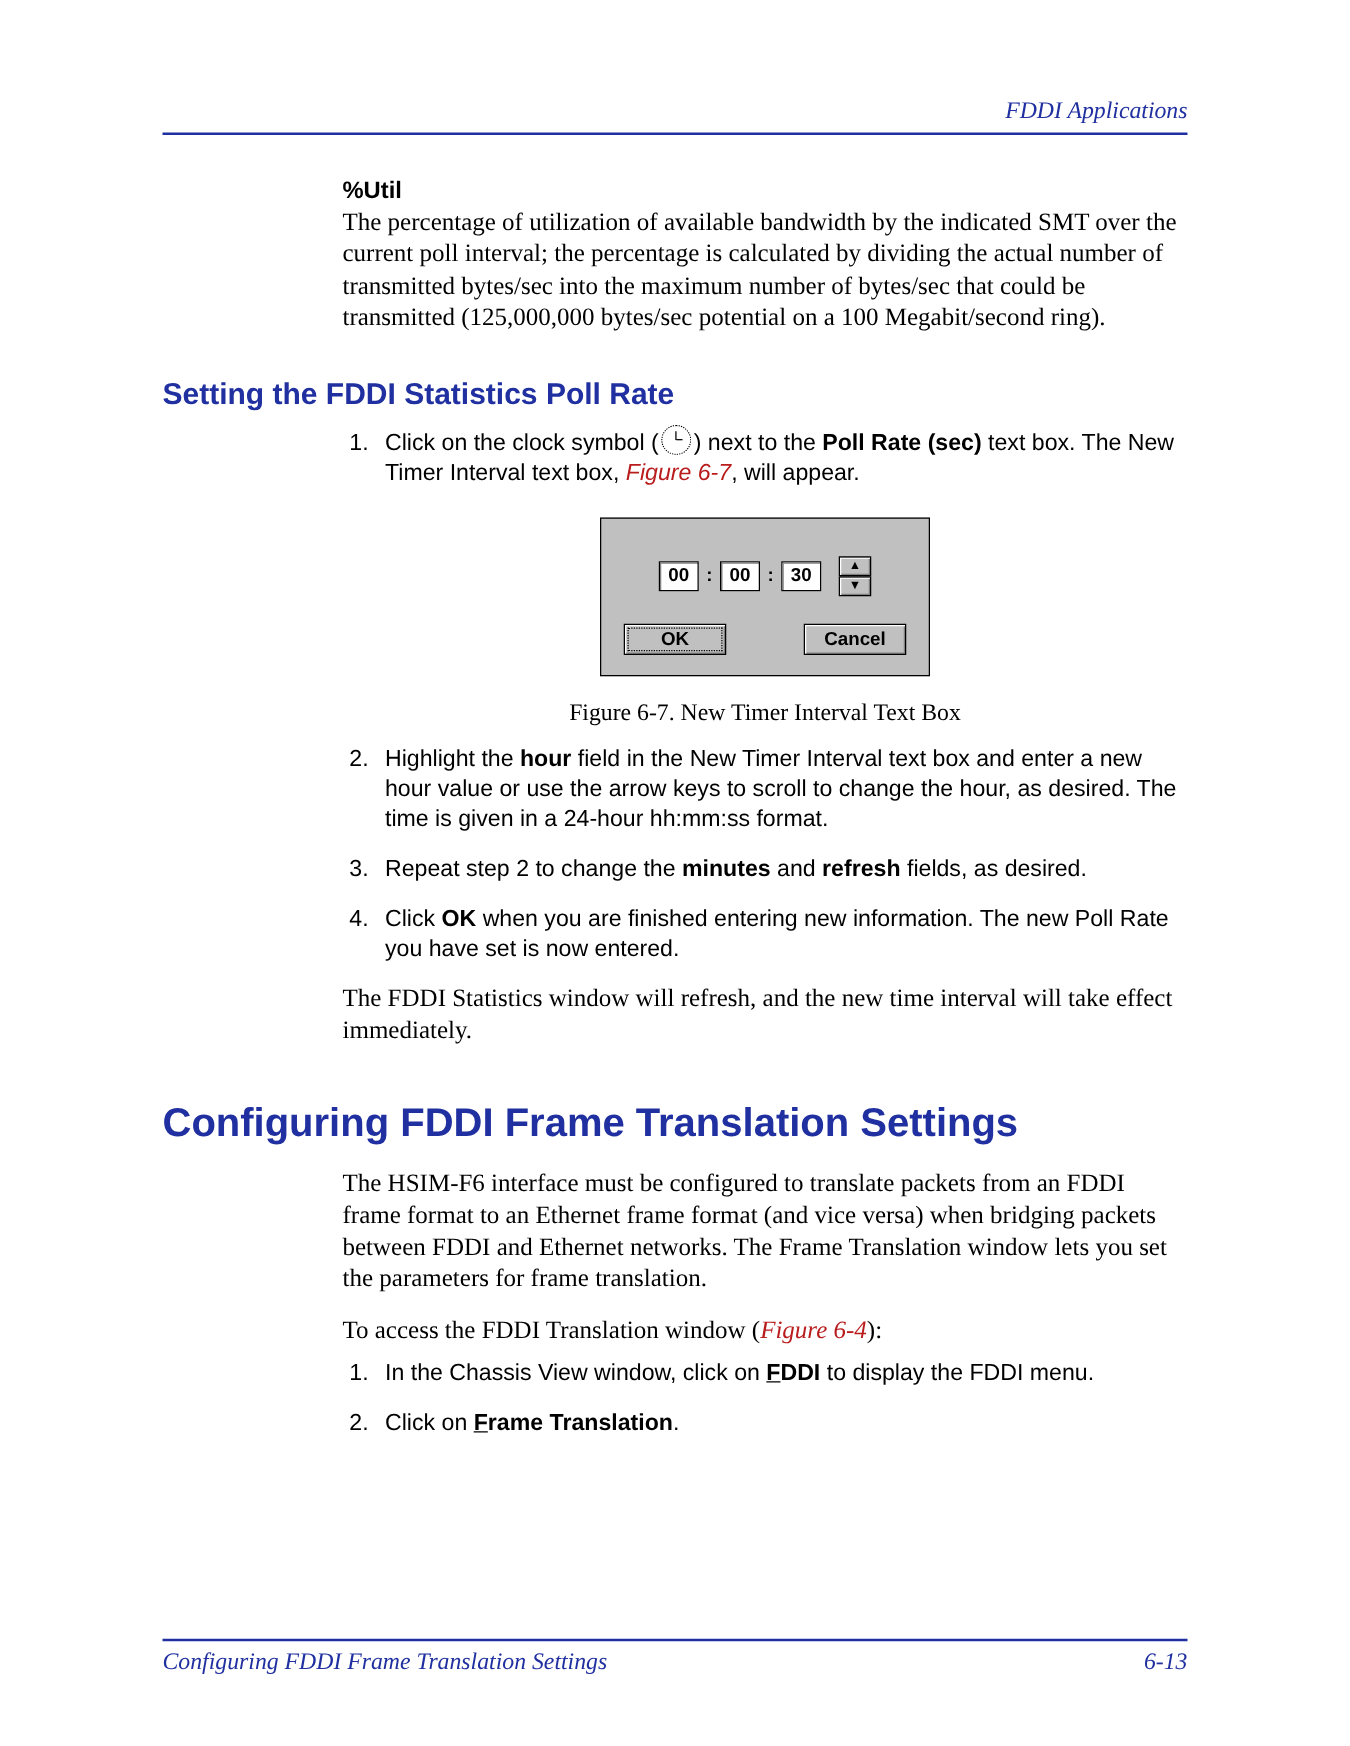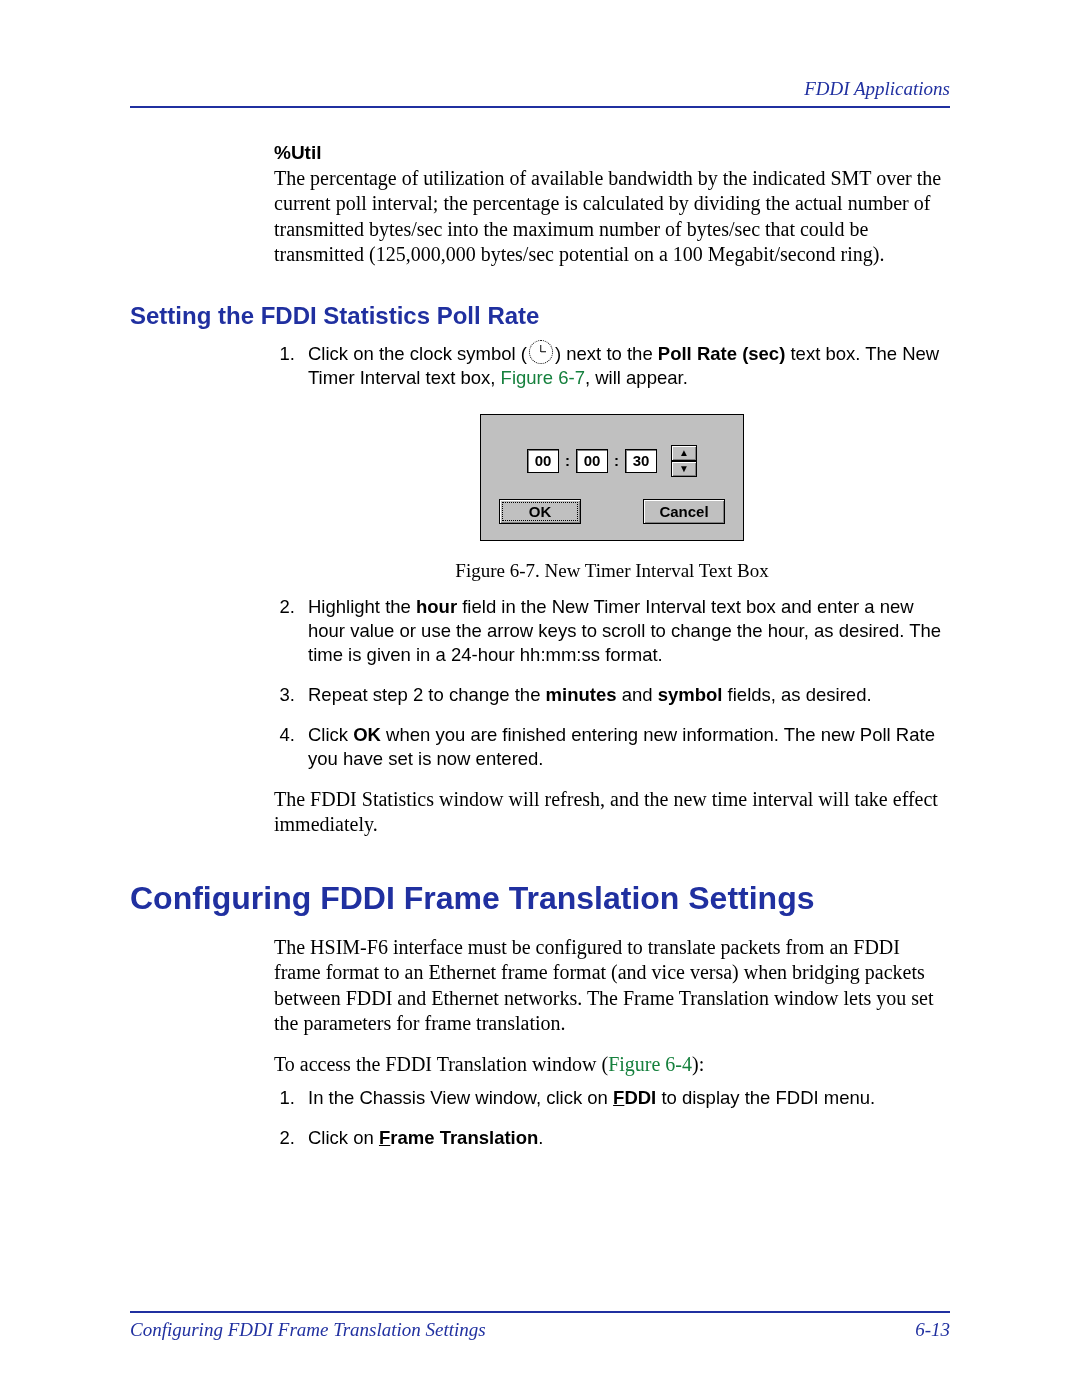--- a/index.html
+++ b/index.html
@@ -61,21 +61,21 @@
     font-family: Arial, Helvetica, sans-serif;
     font-size: 18.5px;
     line-height: 1.3;
     padding-left: 26px;
     margin: 8px 0 0 0;
   }
   ol.sans-list > li {
     margin-bottom: 16px;
     padding-left: 8px;
   }
-  .green-link { color: #15803d; }
+  .green-link { color: #b91c1c; font-style: italic; }
   .bold { font-weight: bold; }
   .underline { text-decoration: underline; }
   .figure-wrap {
     text-align: center;
     margin: 24px 0 12px 0;
   }
   .fig-caption {
     font-size: 19px;
     margin-top: 18px;
   }
@@ -251,21 +251,21 @@
         </div>
       </div>
       <div class="fig-caption serif-body">Figure 6-7. New Timer Interval Text Box</div>
     </div>
 
     <ol class="sans-list" start="2">
       <li>
         <span>Highlight the </span><span class="bold">hour</span><span> field in the New Timer Interval text box and enter a new hour value or use the arrow keys to scroll to change the hour, as desired. The time is given in a 24-hour hh:mm:ss format.</span>
       </li>
       <li>
-        <span>Repeat step 2 to change the </span><span class="bold">minutes</span><span> and </span><span class="bold">symbol</span><span> fields, as desired.</span>
+        <span>Repeat step 2 to change the </span><span class="bold">minutes</span><span> and </span><span class="bold">refresh</span><span> fields, as desired.</span>
       </li>
       <li>
         <span>Click </span><span class="bold">OK</span><span> when you are finished entering new information. The new Poll Rate you have set is now entered.</span>
       </li>
     </ol>
 
     <div class="serif-body" style="margin-top:8px">The FDDI Statistics window will refresh, and the new time interval will take effect immediately.</div>
   </div>
 
   <div class="h1-blue">Configuring FDDI Frame Translation Settings</div>

